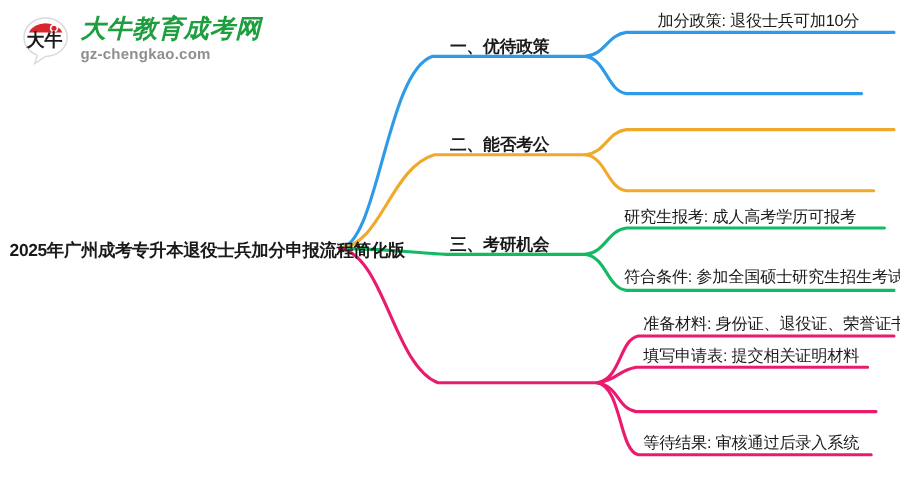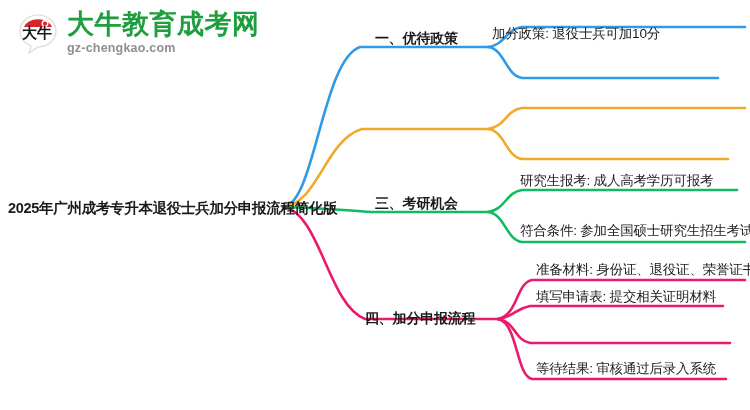--- a/index.html
+++ b/index.html
@@ -34,25 +34,26 @@
     height: 44px;
     flex: 0 0 44px;
   }
   .logo-text-block {
     display: flex;
     flex-direction: column;
     justify-content: center;
     line-height: 1;
   }
   .logo-cn {
-    font-size: 27px;
+    font-size: 21px;
     font-weight: bold;
     color: #1e9e3e;
     letter-spacing: 0.5px;
     white-space: nowrap;
+    font-style: italic;
   }
   .logo-en {
     margin-top: 4px;
     font-size: 12.5px;
     font-weight: bold;
     color: #8f8f8f;
     letter-spacing: 0.2px;
     white-space: nowrap;
   }
   
@@ -127,25 +128,25 @@
       <path stroke="#ea1a6e" d="M498,319 C518,315 516,283 532,280 L745,280"></path>
       <path stroke="#ea1a6e" d="M498,319 C516,316 514,309 530,306 L723,306"></path>
       <path stroke="#ea1a6e" d="M498,319 C516,322 514,340 530,343 L730,343"></path>
       <path stroke="#ea1a6e" d="M498,319 C518,323 516,376 532,379 L726,379"></path>
     </g>
   </svg>
 
   <div class="mm-text root-title">2025年广州成考专升本退役士兵加分申报流程简化版</div>
 
   <div class="mm-text branch-label" style="left:375px; top:30px;">一、优待政策</div>
-  <div class="mm-text leaf-label" style="left:492px; top:9px;margin-top:16px;">加分政策: 退役士兵可加10分</div>
+  <div class="mm-text leaf-label" style="left:548px; top:9px;">加分政策: 退役士兵可加10分</div>
 
+  <div class="mm-text branch-label" style="left:375px; top:112px;">二、能否考公</div>
 
   <div class="mm-text branch-label" style="left:375px; top:195px;">三、考研机会</div>
   <div class="mm-text leaf-label" style="left:520px; top:172px;">研究生报考: 成人高考学历可报考</div>
   <div class="mm-text leaf-label" style="left:520px; top:222px;">符合条件: 参加全国硕士研究生招生考试</div>
 
-  <div class="mm-text branch-label" style="left:365px; top:310px;">四、加分申报流程</div>
   <div class="mm-text leaf-label" style="left:536px; top:261px;">准备材料: 身份证、退役证、荣誉证书</div>
   <div class="mm-text leaf-label" style="left:536px; top:288px;">填写申请表: 提交相关证明材料</div>
   <div class="mm-text leaf-label" style="left:536px; top:360px;">等待结果: 审核通过后录入系统</div>
 
 </div>
 
 </body></html>

